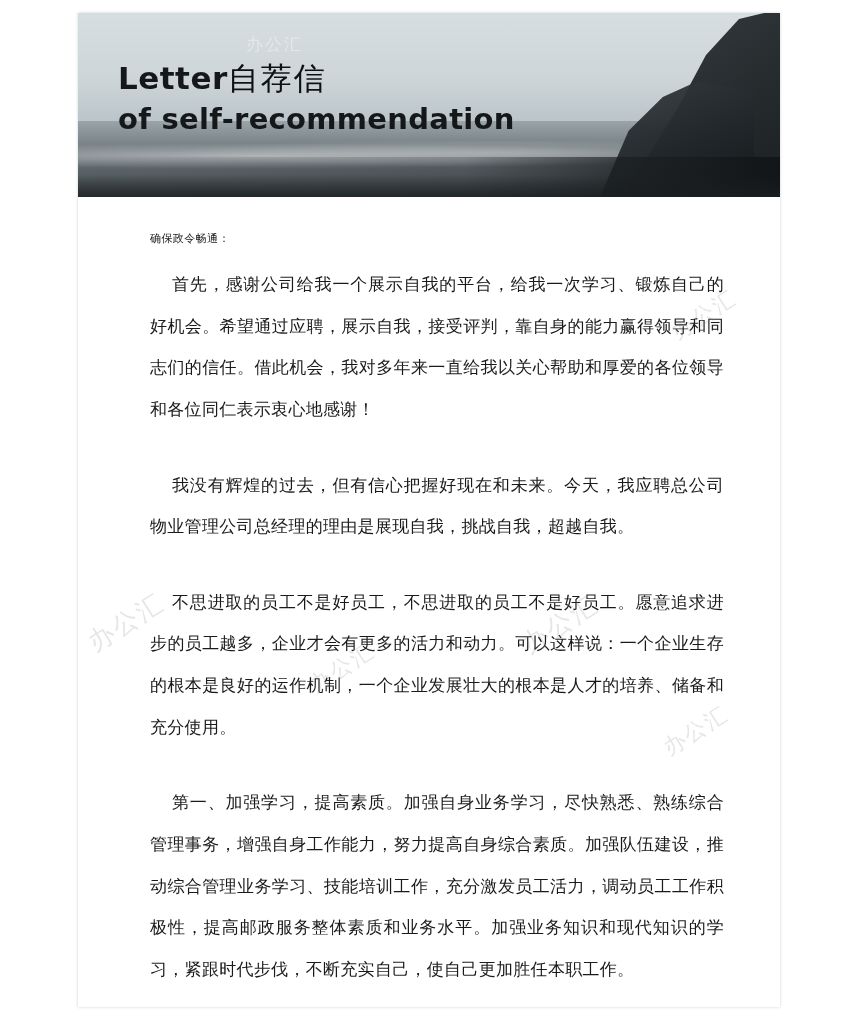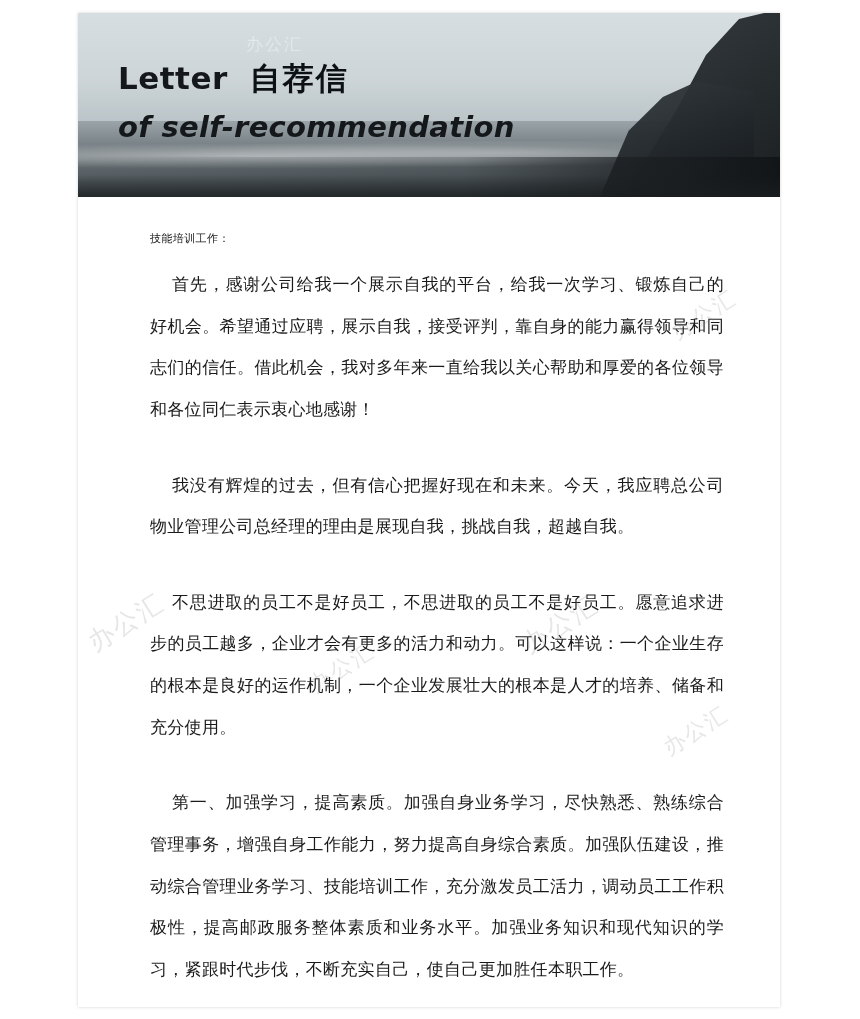--- a/index.html
+++ b/index.html
@@ -106,44 +106,42 @@
   .hero-title {
     position: absolute;
     left: 40px;
     top: 48px;
     width: 600px;
     color: #111417;
   }
   .title-line1 {
     display: flex;
     align-items: baseline;
-    gap: 22px;
     line-height: 1.1;
   }
   .title-en1 {
     font-size: 31px;
     font-weight: bold;
     letter-spacing: 0.5px;
     font-family: "DejaVu Sans", sans-serif;
     color: #15181b;
   }
   .title-cn {
     font-size: 31px;
-    font-weight: bold;
+    font-weight: normal;
     letter-spacing: 2px;
     color: #0e1114;
   }
   .title-en2 {
-    margin-top: 14px;
+    margin-top: 6px;
     font-size: 29px;
     font-weight: bold;
     letter-spacing: 0.3px;
     font-family: "DejaVu Sans", sans-serif;
     color: #15181b;
-    font-style: italic;
   }
 
   
   .body-area {
     position: relative;
     padding: 34px 56px 0 72px;
   }
   .salutation {
     font-size: 11px;
     color: #1a1a1a;
@@ -200,21 +198,21 @@
       <div class="hero-title">
         <div class="title-line1">
           <span class="title-en1">Letter</span>
           <span class="title-cn">自荐信</span>
         </div>
         <div class="title-en2">of self-recommendation</div>
       </div>
     </div>
 
     <div class="body-area">
-      <p class="salutation">技能培训工作：</p>
+      <p class="salutation">确保政令畅通：</p>
 
       <p class="para gap-lg">首先，感谢公司给我一个展示自我的平台，给我一次学习、锻炼自己的好机会。希望通过应聘，展示自我，接受评判，靠自身的能力赢得领导和同志们的信任。借此机会，我对多年来一直给我以关心帮助和厚爱的各位领导和各位同仁表示衷心地感谢！</p>
 
       <p class="para gap-lg">我没有辉煌的过去，但有信心把握好现在和未来。今天，我应聘总公司物业管理公司总经理的理由是展现自我，挑战自我，超越自我。</p>
 
       <p class="para gap-lg">不思进取的员工不是好员工，不思进取的员工不是好员工。愿意追求进步的员工越多，企业才会有更多的活力和动力。可以这样说：一个企业生存的根本是良好的运作机制，一个企业发展壮大的根本是人才的培养、储备和充分使用。</p>
 
       <p class="para gap-lg">第一、加强学习，提高素质。加强自身业务学习，尽快熟悉、熟练综合管理事务，增强自身工作能力，努力提高自身综合素质。加强队伍建设，推动综合管理业务学习、技能培训工作，充分激发员工活力，调动员工工作积极性，提高邮政服务整体素质和业务水平。加强业务知识和现代知识的学习，紧跟时代步伐，不断充实自己，使自己更加胜任本职工作。</p>
 
 

